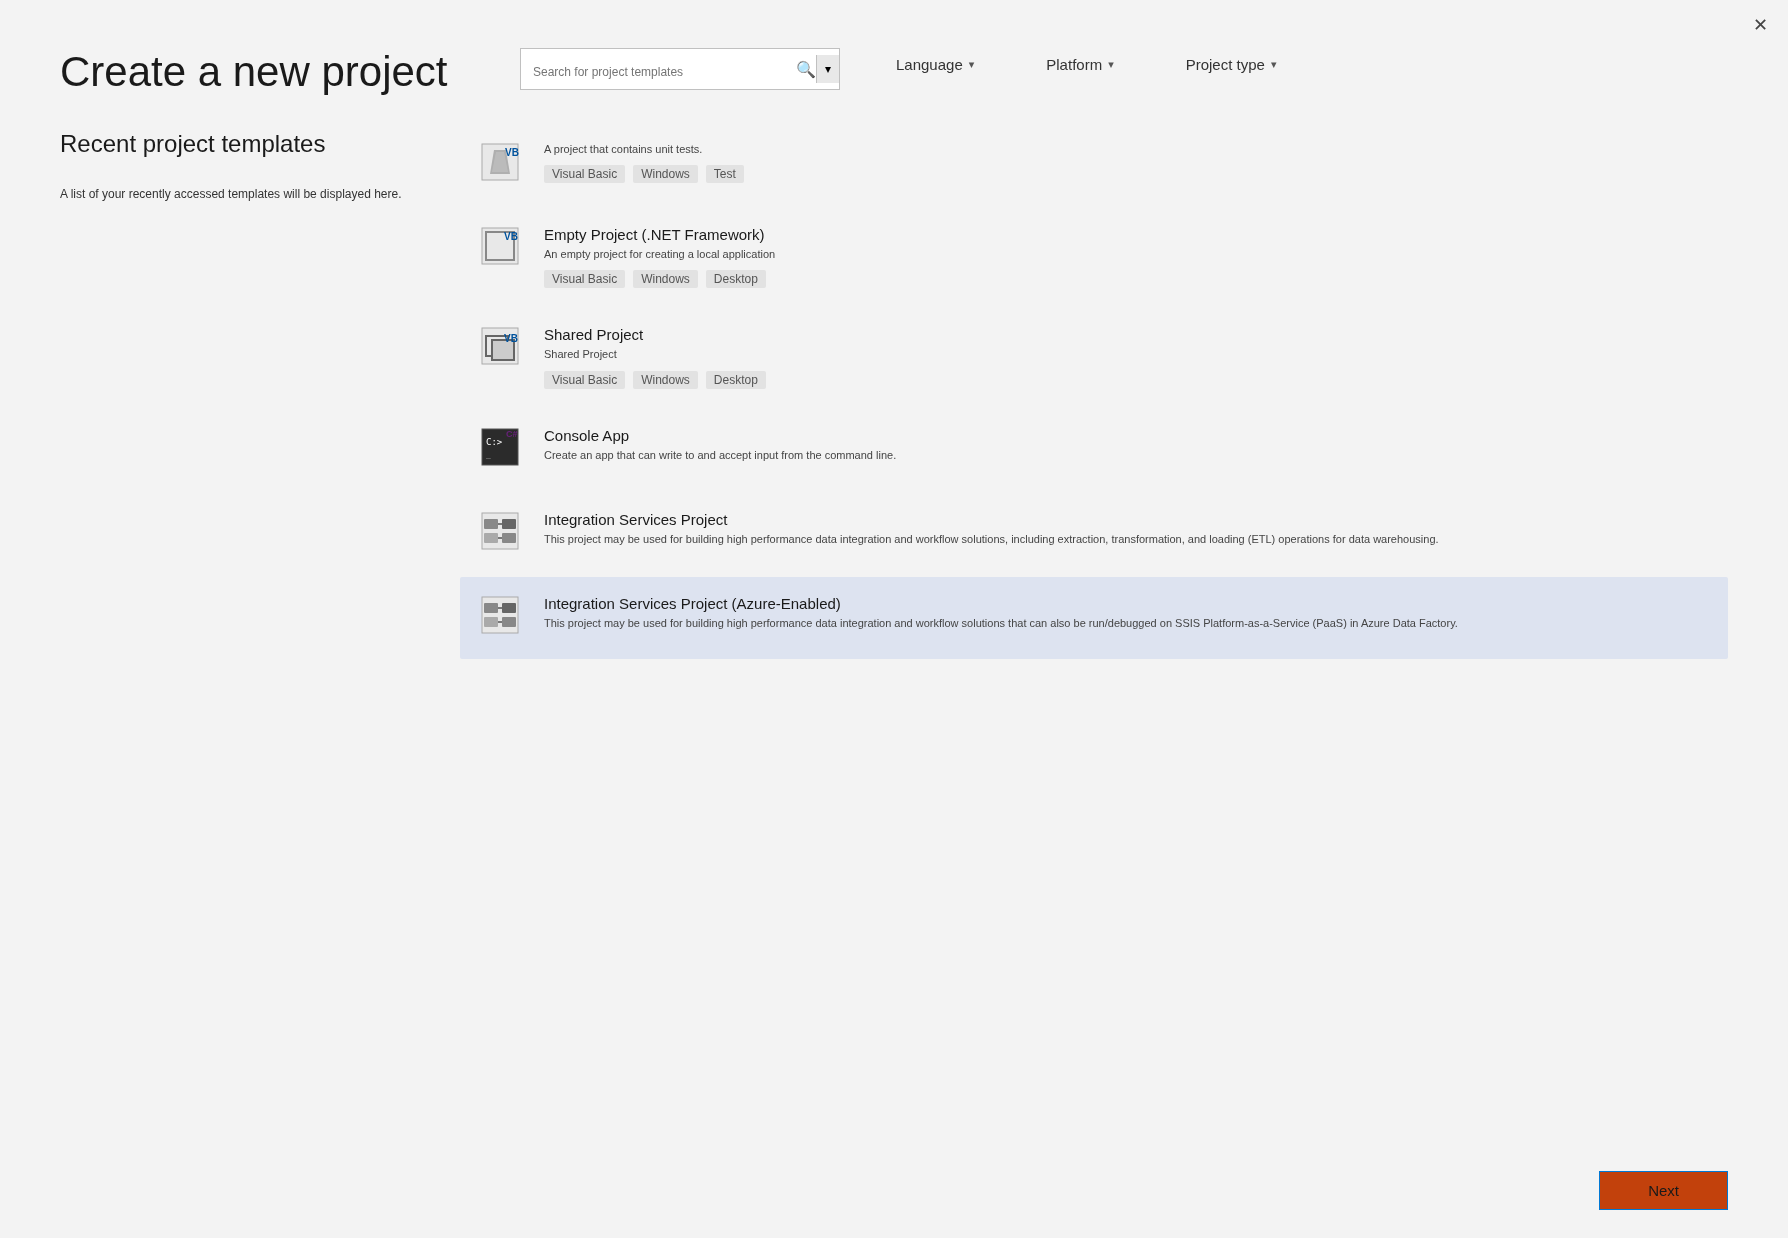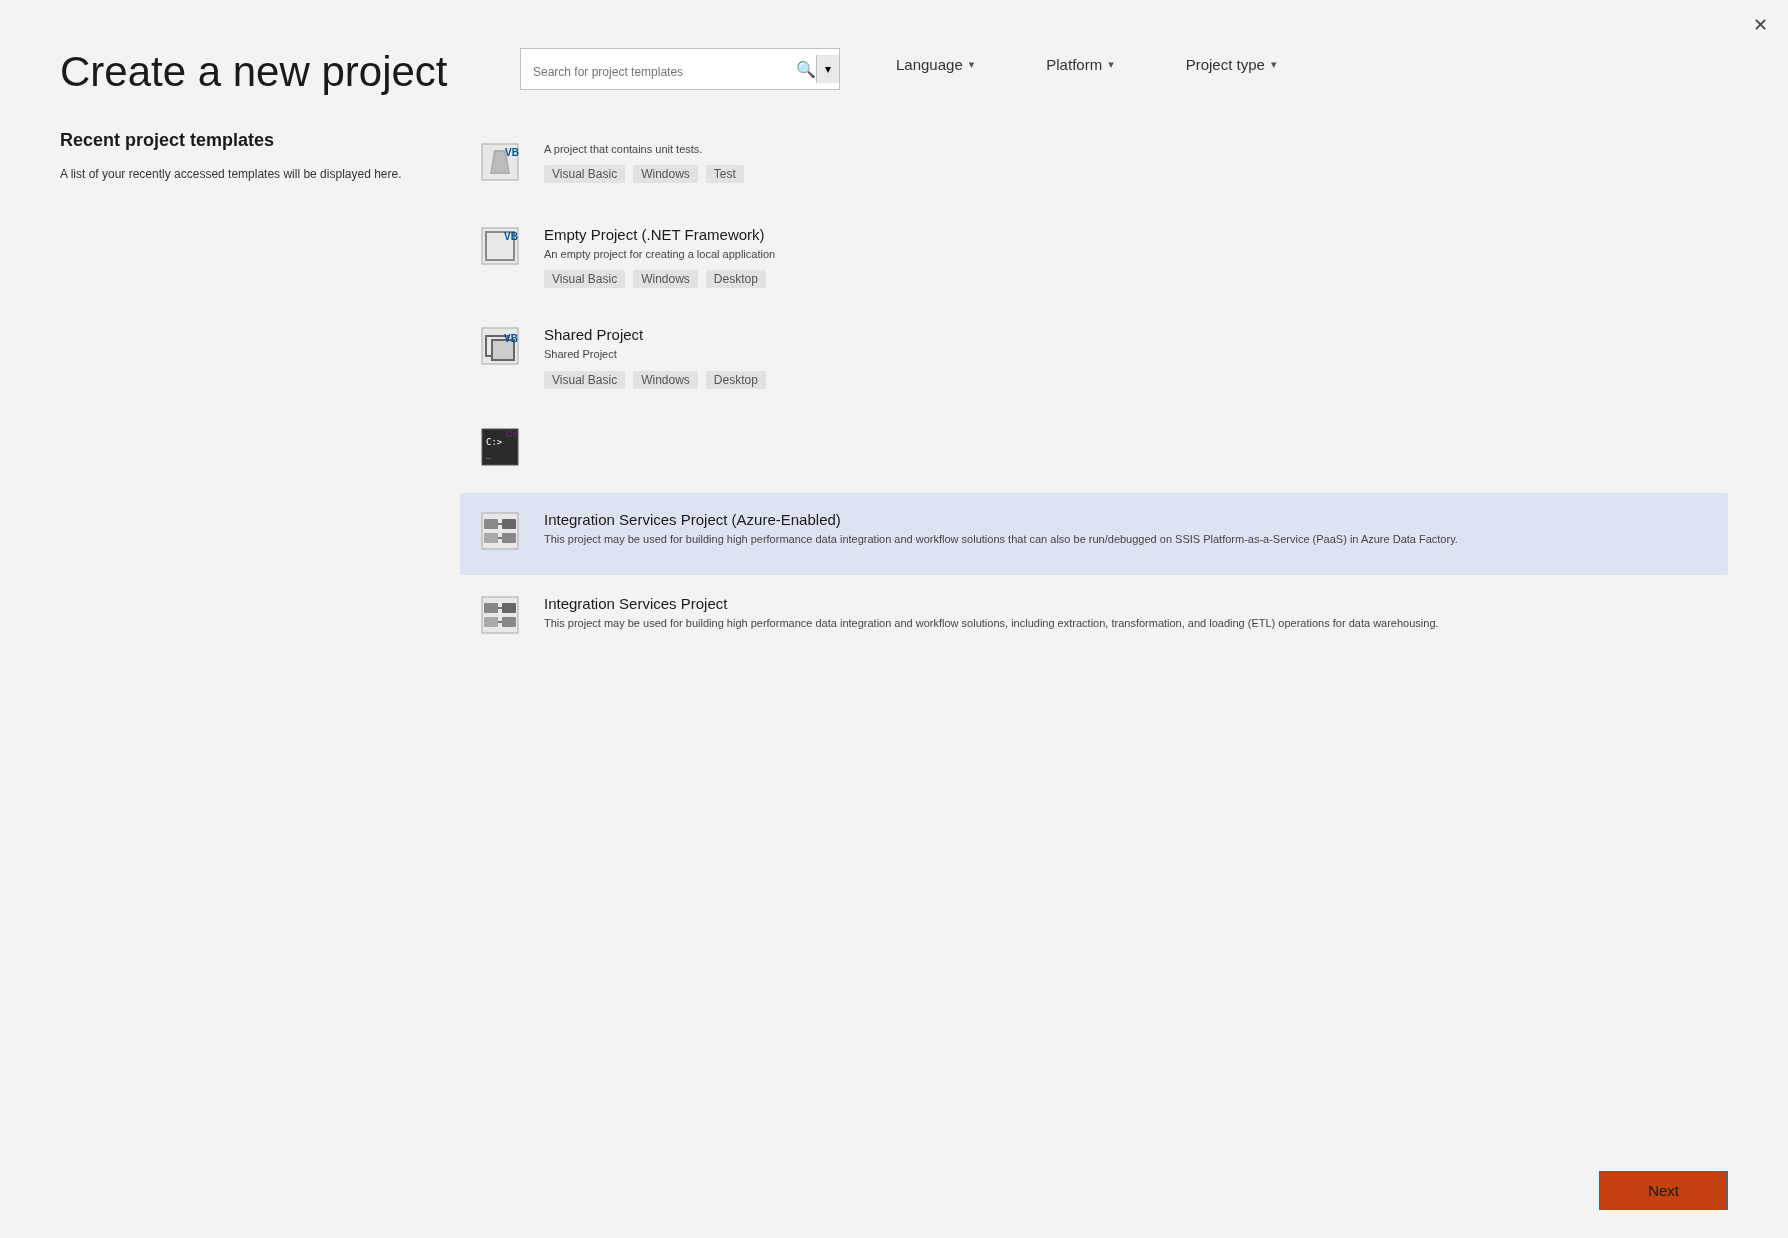--- a/index.html
+++ b/index.html
@@ -96,24 +96,24 @@
       padding: 0 60px;
       height: calc(100% - 180px);
     }
     .sidebar {
       width: 400px;
       min-width: 360px;
       padding-right: 40px;
       padding-top: 10px;
     }
     .sidebar-title {
-      font-size: 18px;
-      font-weight: 700;
+      font-size: 24px;
+      font-weight: 400;
       color: #1a1a1a;
-      margin-bottom: 14px;
+      margin-bottom: 27px;
     }
     .sidebar-desc {
       font-size: 12px;
       color: #333;
       line-height: 1.5;
     }
     .template-list {
       flex: 1;
       overflow-y: auto;
       padding-top: 4px;
@@ -278,54 +278,59 @@
     </div>
         <div class="template-item">
       <div class="template-icon">
         <svg width="40" height="40" viewBox="0 0 40 40">
         <rect x="2" y="2" width="36" height="36" fill="#2b2b2b" stroke="#555" stroke-width="1"></rect>
         <text x="6" y="18" font-size="9" fill="#fff" font-family="monospace">C:&gt;</text>
         <text x="6" y="30" font-size="8" fill="#aaa" font-family="monospace">_</text>
         <text x="26" y="10" font-size="9" font-weight="bold" fill="#68217a" font-family="Arial">C#</text>
       </svg>
       </div>
-    </div>
-        <div class="template-item selected">
+      <div class="template-info">
+        <div class="template-name">Console App</div>
+        <div class="template-desc">Create an app that can write to and accept input from the command line.</div>
+
+      </div>
+    </div>
+        <div class="template-item">
       <div class="template-icon">
         <svg width="40" height="40" viewBox="0 0 40 40">
         <rect x="2" y="2" width="36" height="36" fill="#e8e8e8" stroke="#aaa" stroke-width="1"></rect>
         <rect x="4" y="8" width="14" height="10" fill="#888" rx="1"></rect>
         <rect x="4" y="22" width="14" height="10" fill="#aaa" rx="1"></rect>
         <rect x="22" y="8" width="14" height="10" fill="#666" rx="1"></rect>
         <rect x="22" y="22" width="14" height="10" fill="#888" rx="1"></rect>
         <line x1="18" y1="13" x2="22" y2="13" stroke="#555" stroke-width="1.5"></line>
         <line x1="18" y1="27" x2="22" y2="27" stroke="#555" stroke-width="1.5"></line>
       </svg>
       </div>
       <div class="template-info">
-        <div class="template-name">Integration Services Project (Azure-Enabled)</div>
-        <div class="template-desc">This project may be used for building high performance data integration and workflow solutions that can also be run/debugged on SSIS Platform-as-a-Service (PaaS) in Azure Data Factory.</div>
-
-      </div>
-    </div>
-        <div class="template-item">
+        <div class="template-name">Integration Services Project</div>
+        <div class="template-desc">This project may be used for building high performance data integration and workflow solutions, including extraction, transformation, and loading (ETL) operations for data warehousing.</div>
+
+      </div>
+    </div>
+        <div class="template-item selected">
       <div class="template-icon">
         <svg width="40" height="40" viewBox="0 0 40 40">
         <rect x="2" y="2" width="36" height="36" fill="#e8e8e8" stroke="#aaa" stroke-width="1"></rect>
         <rect x="4" y="8" width="14" height="10" fill="#888" rx="1"></rect>
         <rect x="4" y="22" width="14" height="10" fill="#aaa" rx="1"></rect>
         <rect x="22" y="8" width="14" height="10" fill="#666" rx="1"></rect>
         <rect x="22" y="22" width="14" height="10" fill="#888" rx="1"></rect>
         <line x1="18" y1="13" x2="22" y2="13" stroke="#555" stroke-width="1.5"></line>
         <line x1="18" y1="27" x2="22" y2="27" stroke="#555" stroke-width="1.5"></line>
       </svg>
       </div>
       <div class="template-info">
-        <div class="template-name">Integration Services Project</div>
-        <div class="template-desc">This project may be used for building high performance data integration and workflow solutions, including extraction, transformation, and loading (ETL) operations for data warehousing.</div>
+        <div class="template-name">Integration Services Project (Azure-Enabled)</div>
+        <div class="template-desc">This project may be used for building high performance data integration and workflow solutions that can also be run/debugged on SSIS Platform-as-a-Service (PaaS) in Azure Data Factory.</div>
 
       </div>
     </div>
       </div>
   </div>
 
   <div class="footer">
     <button class="next-btn">Next</button>
   </div>
 </div>

